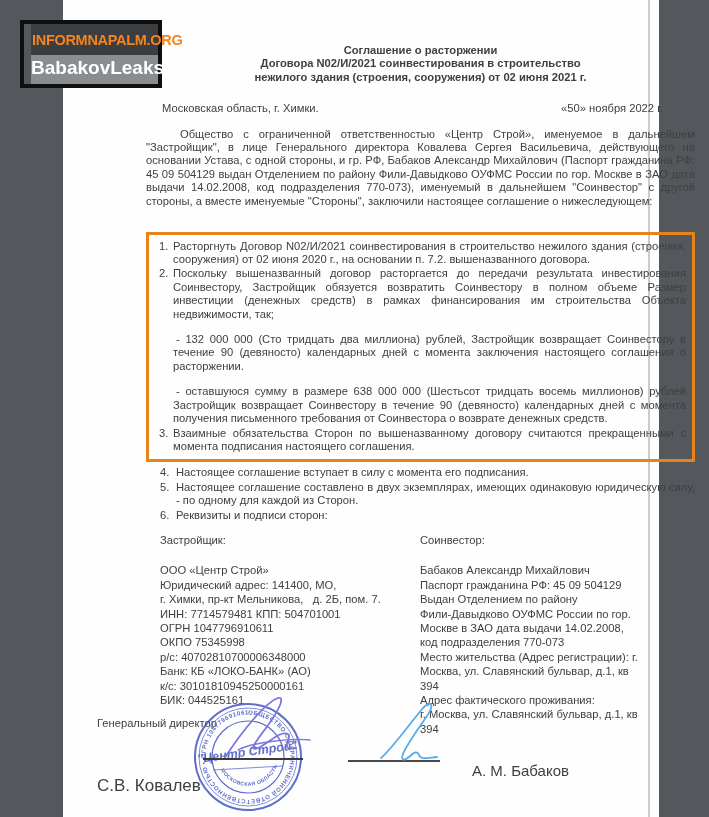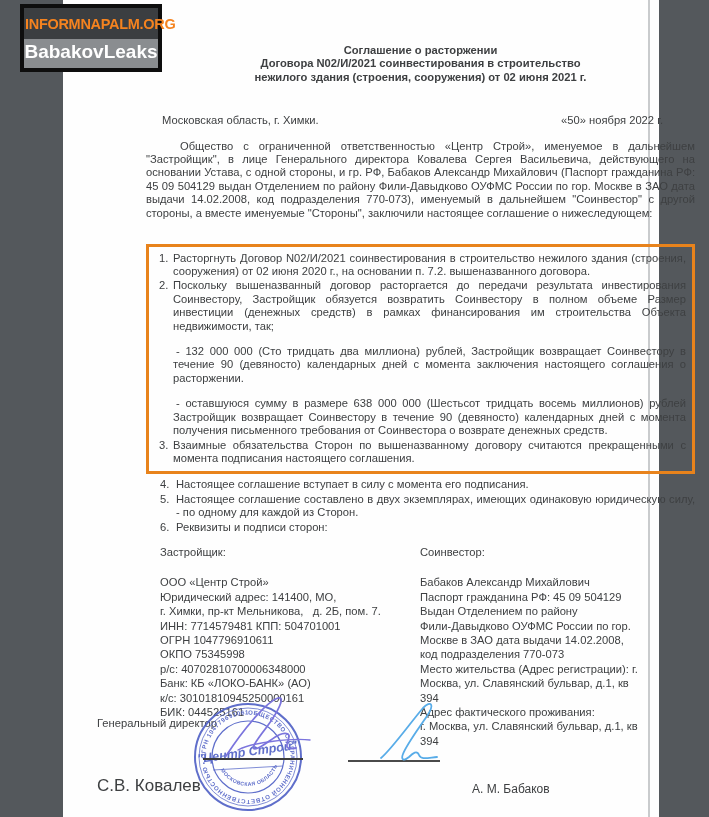--- a/index.html
+++ b/index.html
@@ -14,40 +14,40 @@
   .page {
     position:absolute; left:63px; top:0; width:596px; height:817px;
     background:#FEFEFE;
   }
   .page-edge-line {
     position:absolute; left:585px; top:0; width:2px; height:817px;
     background:#C9CBCD;
   }
   
   .badge {
-    position:absolute; left:20px; top:4px; width:142px;
-    border:4px solid #0E0E0E; z-index:30;
+    position:absolute; left:20px; top:20px; width:142px;
+    border:4px solid #0E0E0E; z-index:30;padding-left:7px;
   }
   .badge-top {
     background:#3B3E41; color:#F5831F; font-weight:bold;
     font-size:14.5px; letter-spacing:-0.3px; text-align:center;
     padding:8px 1px 7px 1px; white-space:nowrap;
   }
   .badge-bottom {
     background:#8A8D90; color:#FFFFFF; font-weight:bold;
     font-size:19px; text-align:center; padding:2px 0 5px 0;
   }
   
   .content {
     position:absolute; left:83px; top:0; width:549px;
     font-size:11.2px; line-height:13.4px;
   }
   .title { margin-top:44px; text-align:center; font-weight:bold; }
   .placeline {
-    margin-top:30px; display:flex; justify-content:space-between;
+    margin-top:18px; display:flex; justify-content:space-between;
     padding-left:16px; padding-right:32px;
   }
   .intro {
     margin-top:12px; text-align:justify; text-indent:34px; min-height:94px;
   }
   .hl-box {
     margin-top:10px; border:3px solid #E8831C;
     padding:4px 6px 6px 8px;
   }
   .clause { position:relative; padding-left:16px; margin-top:1px; }
@@ -60,21 +60,21 @@
   .requisites {
     margin-top:11px; padding-left:14px;
     display:grid; grid-template-columns:260px 1fr;
     line-height:14.4px;
   }
   .req-label { margin-bottom:16px; }
   .req-col div { white-space:nowrap; }
   
   .sig-label-left-title { position:absolute; left:34px; top:717px; font-size:11.2px; }
   .sig-label-left-name  { position:absolute; left:34px; top:776px; font-size:17px; }
-  .sig-label-right-name { position:absolute; left:409px; top:782px; font-size:12px; }
+  .sig-label-right-name { position:absolute; left:409px; top:762px; font-size:15px; }
   .sig-line-left  { position:absolute; left:140px; top:758px; width:100px; height:2px; background:#3A3A3A; z-index:6; }
   .sig-line-right { position:absolute; left:285px; top:760px; width:92px; height:1.5px; background:#4A4A4A; }
   .stamp-wrap { position:absolute; left:120px; top:692px; width:130px; height:130px; z-index:4; opacity:0.9; }
   .sig-left-svg  { position:absolute; left:145px; top:690px; width:120px; height:75px; z-index:5; }
   .sig-right-svg { position:absolute; left:300px; top:700px; width:90px; height:65px; }
 </style>
 </head>
 <body>
 
 <div class="screen">

